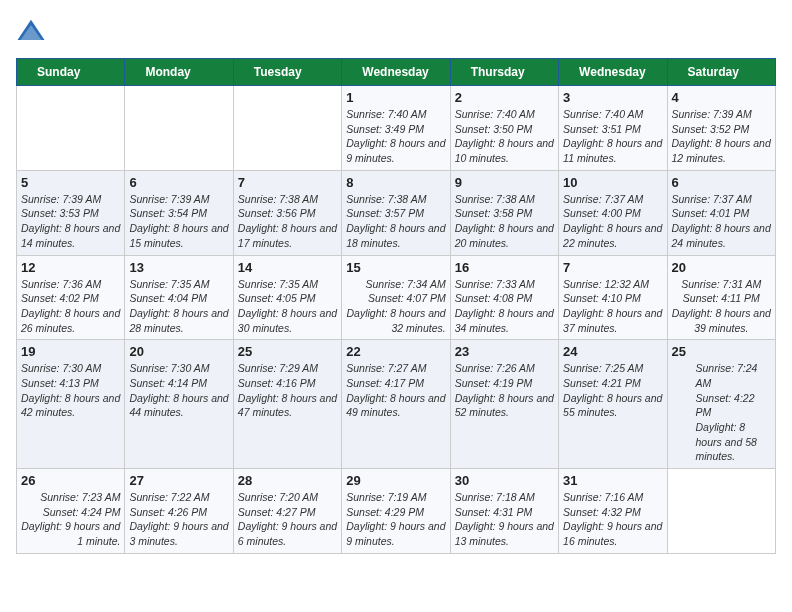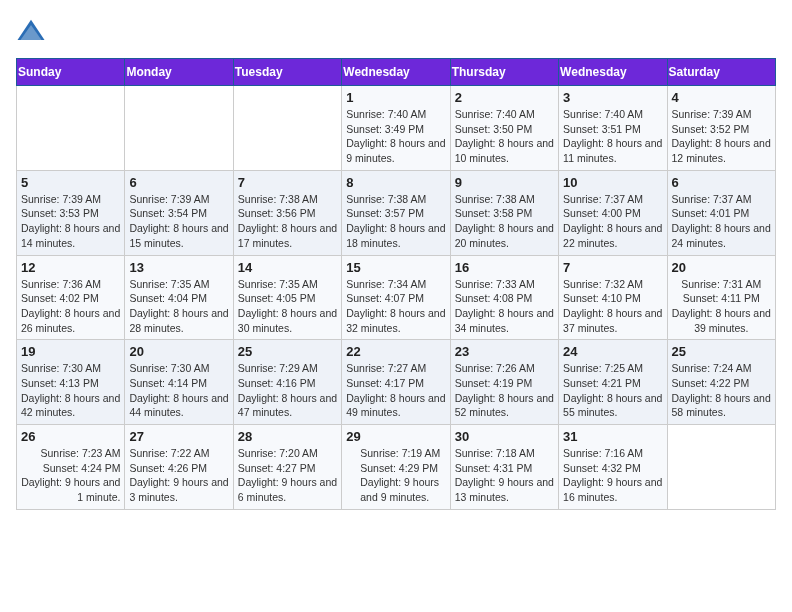--- a/index.html
+++ b/index.html
@@ -51,23 +51,23 @@
     .calendar-subtitle {
       font-size: 15px;
       color: #555;
     }
     table {
       width: 100%;
       border-collapse: collapse;
       font-size: 11px;
     }
     thead th {
-      background-color: #6d28d9;
+      background-color: #15803d;
       color: #fff;
-      padding: 6px 1px;
+      padding: 6px 20px;
       text-align: left;
       font-size: 12px;
       font-weight: bold;
       border: 1px solid #1e5a99;
     }
     tbody td {
       border: 1px solid #ccc;
       vertical-align: top;
       padding: 4px;
       width: 108px;
@@ -83,20 +83,21 @@
     .day-number {
       font-weight: bold;
       font-size: 13px;
       margin-bottom: 2px;
       color: #222;
     }
     .day-info {
       color: #333;
       font-size: 10.5px;
       line-height: 1.4;
+      font-style: italic;
     }
     .empty-cell {
       background: #fff !important;
     }
   </style>
 </head>
 <body>
 
 <div class="header">
   <div class="logo">
@@ -215,33 +216,33 @@
 Daylight: 8 hours and 28 minutes.</div>
         </td>
         <td>
           <div class="day-number">14</div>
           <div class="day-info" style="white-space: pre-line;">Sunrise: 7:35 AM
 Sunset: 4:05 PM
 Daylight: 8 hours and 30 minutes.</div>
         </td>
         <td>
           <div class="day-number">15</div>
-          <div class="day-info" style="white-space: pre-line;">Sunrise: 7:34 AM
+          <div class="day-info" style="white-space: pre-line; text-align: right;">Sunrise: 7:34 AM
 Sunset: 4:07 PM
 Daylight: 8 hours and 32 minutes.</div>
         </td>
         <td>
           <div class="day-number">16</div>
           <div class="day-info" style="white-space: pre-line;">Sunrise: 7:33 AM
 Sunset: 4:08 PM
 Daylight: 8 hours and 34 minutes.</div>
         </td>
         <td>
           <div class="day-number">7</div>
-          <div class="day-info" style="white-space: pre-line;">Sunrise: 7:32 AM
+          <div class="day-info" style="white-space: pre-line;">Sunrise: 12:32 AM
 Sunset: 4:10 PM
 Daylight: 8 hours and 37 minutes.</div>
         </td>
         <td>
           <div class="day-number">20</div>
           <div class="day-info" style="white-space: pre-line; text-align: center;">Sunrise: 7:31 AM
 Sunset: 4:11 PM
 Daylight: 8 hours and 39 minutes.</div>
         </td>
       </tr>
@@ -277,21 +278,21 @@
 Daylight: 8 hours and 52 minutes.</div>
         </td>
         <td>
           <div class="day-number">24</div>
           <div class="day-info" style="white-space: pre-line;">Sunrise: 7:25 AM
 Sunset: 4:21 PM
 Daylight: 8 hours and 55 minutes.</div>
         </td>
         <td>
           <div class="day-number">25</div>
-          <div class="day-info" style="white-space: pre-line;">Sunrise: 7:24 AM
+          <div class="day-info" style="white-space: pre-line; margin-left: 24px;">Sunrise: 7:24 AM
 Sunset: 4:22 PM
 Daylight: 8 hours and 58 minutes.</div>
         </td>
       </tr>
       <tr>
         <td>
           <div class="day-number">26</div>
           <div class="day-info" style="white-space: pre-line; text-align: right;">Sunrise: 7:23 AM
 Sunset: 4:24 PM
 Daylight: 9 hours and 1 minute.</div>
@@ -303,21 +304,21 @@
 Daylight: 9 hours and 3 minutes.</div>
         </td>
         <td>
           <div class="day-number">28</div>
           <div class="day-info" style="white-space: pre-line;">Sunrise: 7:20 AM
 Sunset: 4:27 PM
 Daylight: 9 hours and 6 minutes.</div>
         </td>
         <td>
           <div class="day-number">29</div>
-          <div class="day-info" style="white-space: pre-line; margin-left: 14px;">Sunrise: 7:19 AM
+          <div class="day-info" style="white-space: pre-line;">Sunrise: 7:19 AM
 Sunset: 4:29 PM
 Daylight: 9 hours and 9 minutes.</div>
         </td>
         <td>
           <div class="day-number">30</div>
           <div class="day-info" style="white-space: pre-line;">Sunrise: 7:18 AM
 Sunset: 4:31 PM
 Daylight: 9 hours and 13 minutes.</div>
         </td>
         <td>

